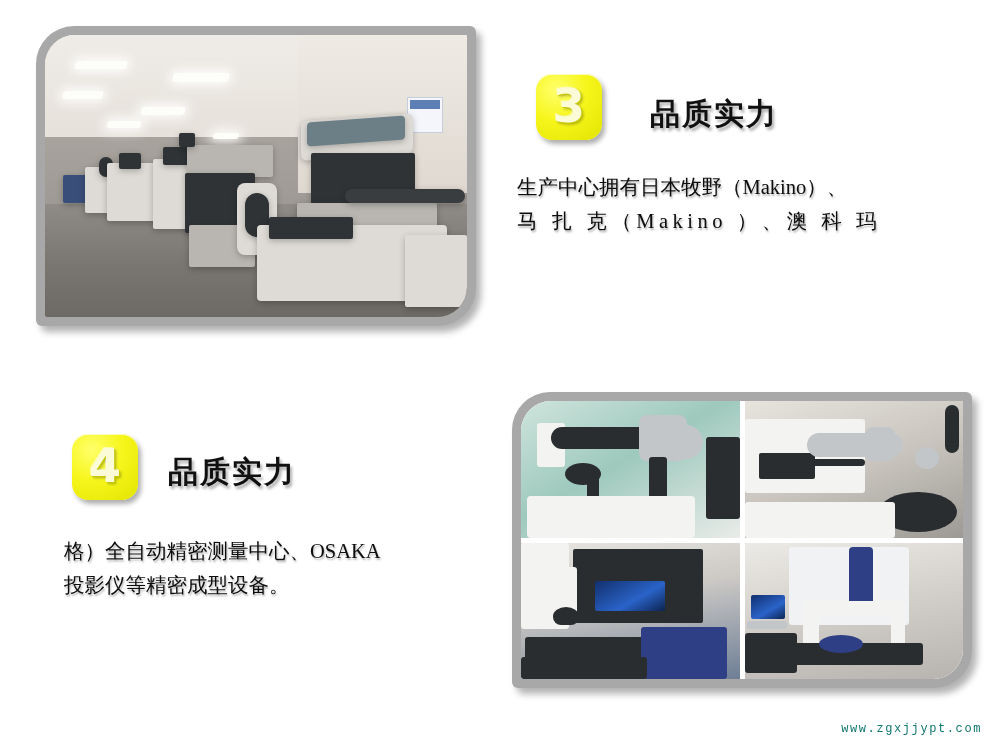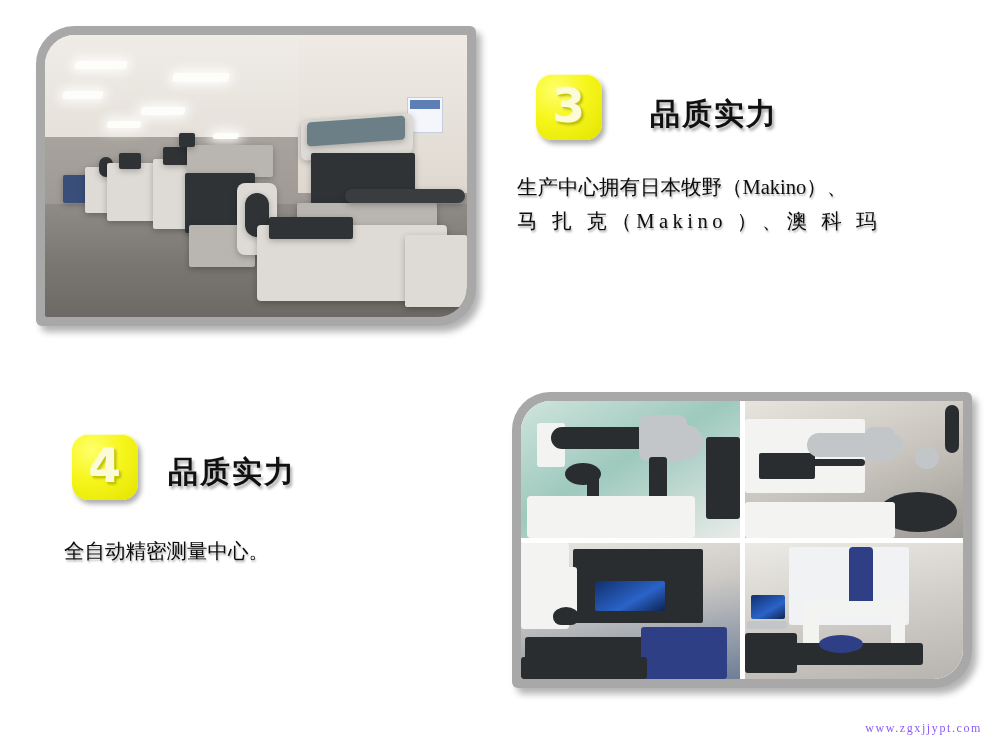--- a/index.html
+++ b/index.html
@@ -183,24 +183,24 @@
   
   #badge-4 { left: 72px; top: 434px; }
   #title-4 { left: 168px; top: 452px; }
   #body-4  { left: 64px; top: 534px; width: 440px; }
 
   
   .watermark {
     position: absolute;
     right: 18px;
     bottom: 14px;
-    font-family: Liberation Serif, serif;
+    font-family: Liberation Mono, monospace;
     font-size: 12px;
     letter-spacing: 1.6px;
-    color: #8b5cf6;
+    color: #0f766e;
   }
 </style>
 </head>
 <body>
 
 <div class="slide">
 
   <div class="photo-frame" id="frame-workshop">
     <div class="photo-inner">
       <div class="ws">
@@ -260,21 +260,22 @@
     <span class="ln spread">马 扎 克（Makino ）、澳 科 玛</span>
   </div>
 
   <div class="badge" id="badge-4">
     <span class="num">4</span>
   </div>
 
   <div class="sec-title" id="title-4">品质实力</div>
 
   <div class="sec-body" id="body-4">
-    <span class="ln">全自动精密测量中心。</span>
+    <span class="ln">格）全自动精密测量中心、OSAKA</span>
+    <span class="ln">投影仪等精密成型设备。</span>
   </div>
 
   <div class="photo-frame two" id="frame-quality">
     <div class="photo-inner">
       <div class="collage">
 
         <div class="cell cell-a">
           <div class="blob wht" style="left:16px;top:22px;width:28px;height:44px;"></div>
           <div class="blob blk cyl" style="left:30px;top:26px;width:100px;height:22px;"></div>
           <div class="blob sil" style="left:118px;top:14px;width:48px;height:46px;border-radius:8px;"></div>

